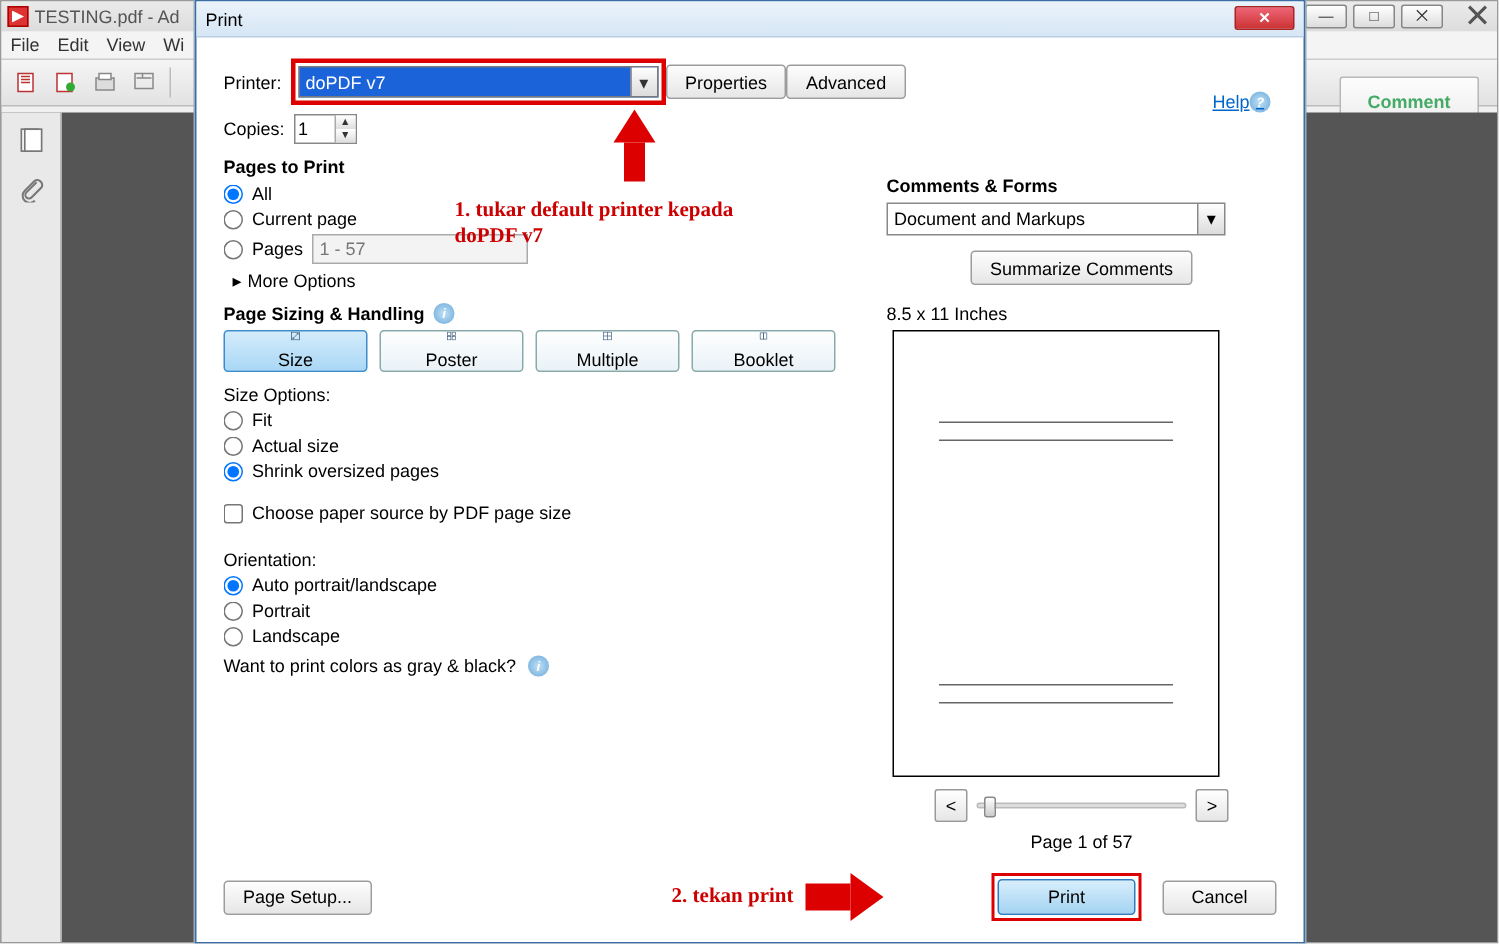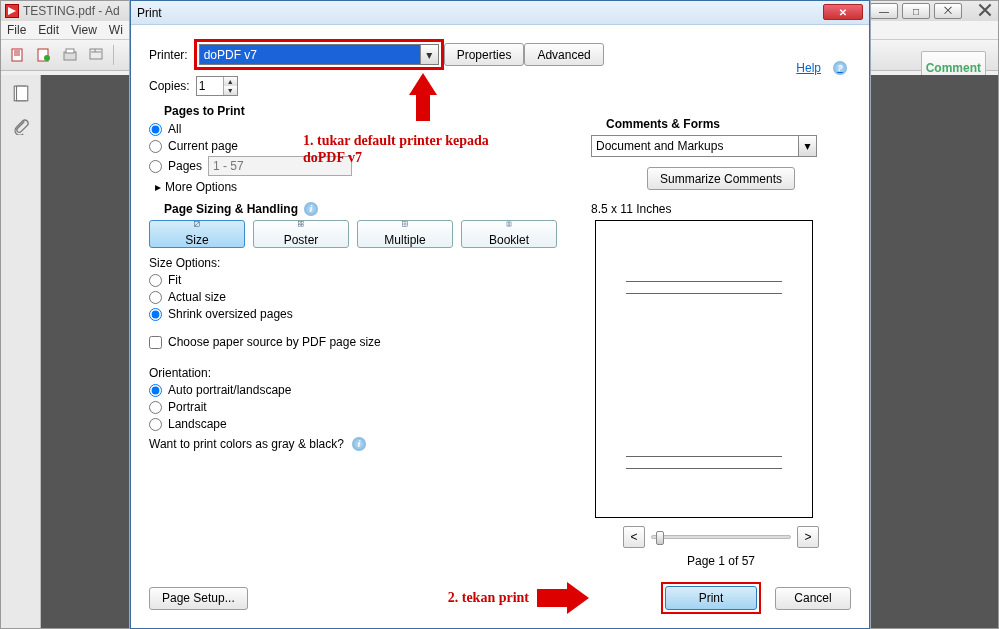--- a/index.html
+++ b/index.html
@@ -10,42 +10,42 @@
   .parent-titlebar { height: 20px; background: linear-gradient(#ebebeb,#dcdcdc); display: flex; align-items: center; padding: 0 4px; font-size: 11px; color: #555; }
   .parent-titlebar .pdf-ico { width: 14px; height: 14px; background:#d33; border:1px solid #a00; margin-right:4px; position:relative; }
   .parent-titlebar .pdf-ico::after{content:"";position:absolute;top:2px;left:2px;width:8px;height:8px;background:#fff; clip-path:polygon(0 0,100% 50%,0 100%);}
   .win-controls-parent { position:absolute; top:2px; right:6px; display:flex; gap:4px; }
   .win-btn { width:28px; height:16px; border:1px solid #888; border-radius:2px; background:linear-gradient(#fff,#ddd); font-size:10px; display:flex; align-items:center; justify-content:center; color:#333; }
   .parent-close-x { width:14px; height:14px; }
   .parent-menu { height: 18px; background:#f4f4f4; display:flex; align-items:center; padding:0 6px; gap:12px; font-size:11px; color:#333; }
   .parent-toolbar { height: 32px; background:linear-gradient(#f5f5f5,#e2e2e2); border-top:1px solid #ccc; border-bottom:1px solid #bbb; display:flex; align-items:center; padding:0 6px; gap:4px; }
   .tb-ico { width:22px; height:22px; border:1px solid transparent; border-radius:2px; display:flex; align-items:center; justify-content:center; }
   .tb-sep { width:1px; height:20px; background:#bbb; margin:0 2px;}
-  .right-panel-btn { position:absolute; right:12px; top:50px; height:34px; padding:0 4px; background:linear-gradient(#fdfdfd,#ececec); border:1px solid #b8b8b8; border-radius:2px; display:flex; align-items:center; font-size:14px; color:#4a6; font-weight:600;}
+  .right-panel-btn { position:absolute; right:12px; top:50px; height:34px; padding:0 18px; background:linear-gradient(#fdfdfd,#ececec); border:1px solid #b8b8b8; border-radius:2px; display:flex; align-items:center; font-size:14px; color:#4a6; font-weight:600;}
   .doc-area { position:absolute; top:74px; left:0; right:0; bottom:0; background:#555; }
   .side-strip { position:absolute; top:74px; left:0; width:40px; bottom:0; background:#e9e9e9; border-right:1px solid #bbb; display:flex; flex-direction:column; align-items:center; padding-top:10px; gap:14px;}
   .side-ico { width:18px; height:18px; }
 
   
   .dialog { position:absolute; top:0; left:130px; width:740px; height:629px; background:#fff; border:1px solid #3a6ea5; box-shadow:0 0 0 1px #9ab; }
   .dlg-title { height:24px; background:linear-gradient(#eaf3fb,#d6e6f5); display:flex; align-items:center; padding:0 6px; font-size:12px; color:#000; border-bottom:1px solid #b8cee2; }
   .dlg-close { position:absolute; top:3px; right:6px; width:40px; height:16px; background:linear-gradient(#e67,#c33); border:1px solid #a22; border-radius:2px; color:#fff; display:flex; align-items:center; justify-content:center; font-size:10px; font-weight:bold;}
   .dlg-body { padding:14px 18px 12px 18px; position:relative; height:calc(100% - 24px); }
 
   .row { display:flex; align-items:center; margin-bottom:6px; }
   .lbl { margin-right:6px; }
   .printer-box { border:3px solid #d00; padding:2px; display:inline-flex; }
   .printer-select { width:240px; height:21px; background:#1a63d9; color:#fff; border:1px solid #7a7a7a; display:flex; align-items:center; padding:0 4px; position:relative; }
   .printer-select .dd-btn{ position:absolute; right:0; top:0; bottom:0; width:18px; background:linear-gradient(#fefefe,#dcdcdc); border-left:1px solid #888; display:flex; align-items:center; justify-content:center; color:#333;}
   .btn { height:23px; padding:0 12px; background:linear-gradient(#fdfdfd,#e6e6e6); border:1px solid #9c9c9c; border-radius:3px; display:inline-flex; align-items:center; justify-content:center; cursor:default; }
   .spin { width:42px; height:20px; border:1px solid #888; display:flex; align-items:center; padding:0 2px; position:relative;}
   .spin .arrows{position:absolute; right:0; top:0; bottom:0; width:14px; border-left:1px solid #aaa; display:flex; flex-direction:column;}
   .spin .arrows div{flex:1; background:linear-gradient(#fff,#ddd); display:flex; align-items:center; justify-content:center; font-size:7px; color:#333;}
 
-  .section-title { font-weight:bold; margin:8px 0 4px 15px; display:flex; align-items:center; gap:6px;}
+  .section-title { font-weight:bold; margin:8px 0 4px 0; display:flex; align-items:center; gap:6px;}
   .radio, .check { display:flex; align-items:center; gap:6px; margin:3px 0; }
   .radio input, .check input { margin:0; }
   .pages-input { width:144px; height:20px; border:1px solid #aaa; background:#f3f3f3; color:#777; padding:0 4px; margin-left:4px;}
   .more-opt { display:flex; align-items:center; gap:4px; margin:4px 0 8px 6px; }
 
   .tab-row { display:flex; gap:8px; margin:4px 0 8px 0;}
   .tab-btn { width:96px; height:28px; border:1px solid #8aa; border-radius:3px; background:linear-gradient(#fefefe,#e9f2f7); display:flex; align-items:center; justify-content:center; gap:6px;flex-direction:column;}
   .tab-btn.active{ background:linear-gradient(#d4ecfb,#a9d7f5); border-color:#3a8ccc;}
   .tab-ico{ width:14px; height:14px; }
 
@@ -72,21 +72,21 @@
   .cancel-btn{ width:76px; margin-left:14px;}
 
   .annot { position:absolute; color:#c00; font-family:Georgia,"Times New Roman",serif; font-weight:bold; font-size:14px; }
   .arrow-red { position:absolute; }
   .arrow-up { width:0; height:0; border-left:14px solid transparent; border-right:14px solid transparent; border-bottom:22px solid #d00;}
   .arrow-up-stem{ width:14px; height:26px; background:#d00; margin:0 auto;}
   .arrow-right{ display:flex; align-items:center;}
   .arrow-right .stem{width:30px; height:18px; background:#d00;}
   .arrow-right .head{width:0;height:0;border-top:16px solid transparent; border-bottom:16px solid transparent; border-left:22px solid #d00;}
 
-  .help-link{ position:absolute; top:36px; right:22px; color:#06c; text-decoration:underline; display:flex; align-items:center; gap:12px;}
+  .help-link{ position:absolute; top:36px; right:22px; color:#06c; text-decoration:underline; display:flex; align-items:center; gap:0;}
   svg{display:block;}
 </style>
 </head>
 <body>
 
 <div class="parent-window">
   <div class="parent-titlebar">
     <span class="pdf-ico"></span>
     <span>TESTING.pdf - Ad</span>
   </div>

